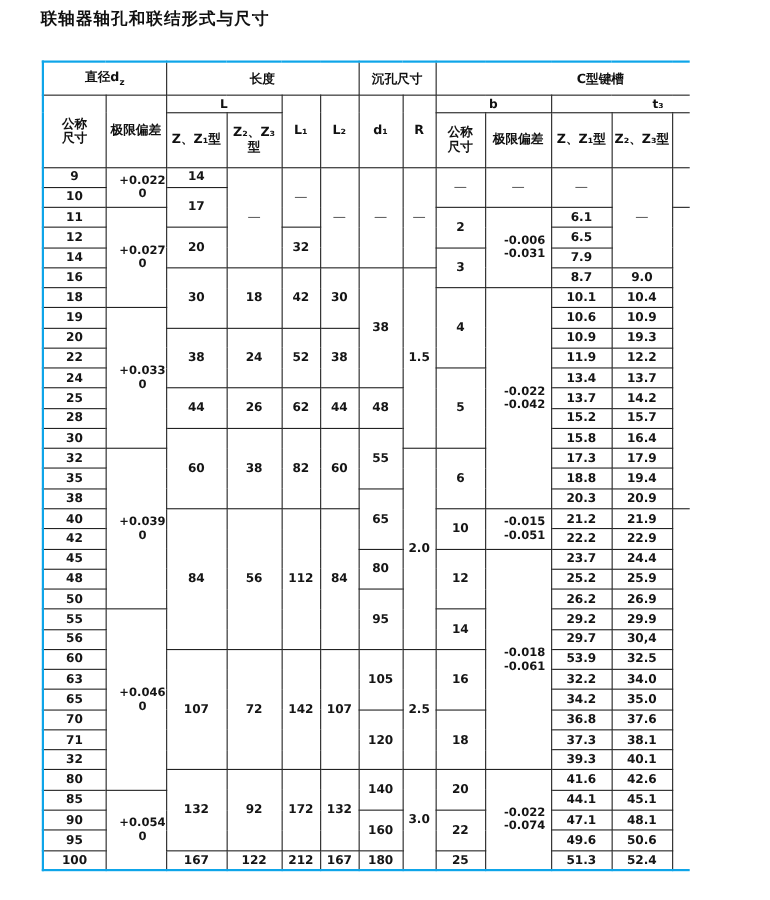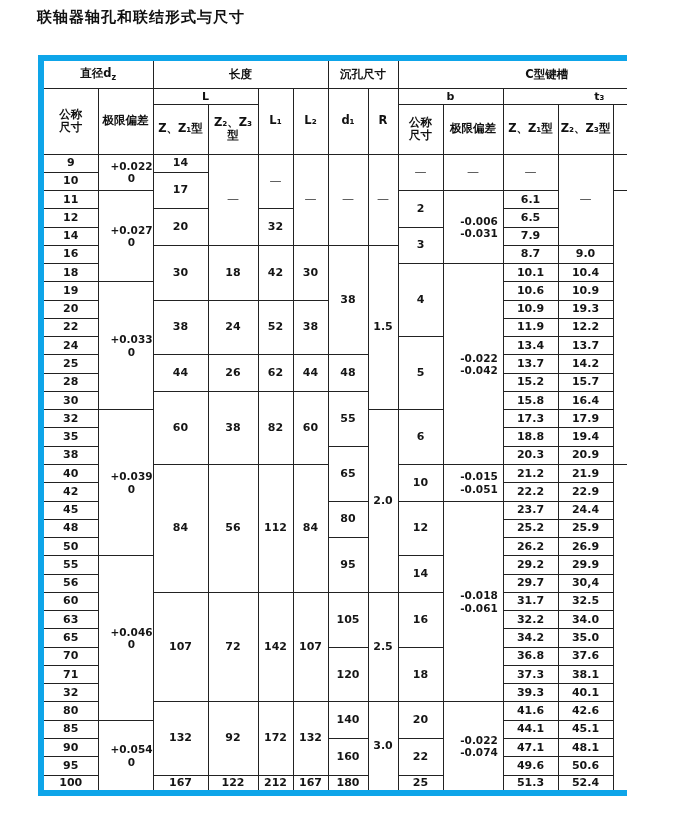--- a/index.html
+++ b/index.html
@@ -9,21 +9,21 @@
     color:#151515;
   }
   .page{position:relative;width:627px;height:818px;overflow:hidden;}
   .title{
     position:absolute;left:37px;top:8px;margin:0;
     font-size:15px;font-weight:700;letter-spacing:1px;color:#111;
   }
   table.dim{
     position:absolute;left:38px;top:55px;
     border-collapse:collapse;table-layout:fixed;width:657px;
-    border:6px solid #0ea5e9;
+    border:2px solid #0ea5e9;
   }
   th,td{
     border:1.5px solid #222;
     text-align:center;vertical-align:middle;
     padding:0;overflow:hidden;
   }
   thead th{
     font-size:11.5px;font-weight:700;color:#111;
     white-space:pre-line;line-height:1.15;
   }
@@ -300,21 +300,21 @@
         </tr>
         <tr>
           <td>60</td>
           <td rowspan="6">107</td>
           <td rowspan="6">72</td>
           <td rowspan="6">142</td>
           <td rowspan="6">107</td>
           <td rowspan="3">105</td>
           <td rowspan="6">2.5</td>
           <td rowspan="3">16</td>
-          <td>31.7</td>
+          <td>53.9</td>
           <td>32.5</td>
         </tr>
         <tr>
           <td>63</td>
           <td>32.2</td>
           <td>34.0</td>
         </tr>
         <tr>
           <td>65</td>
           <td>34.2</td>

